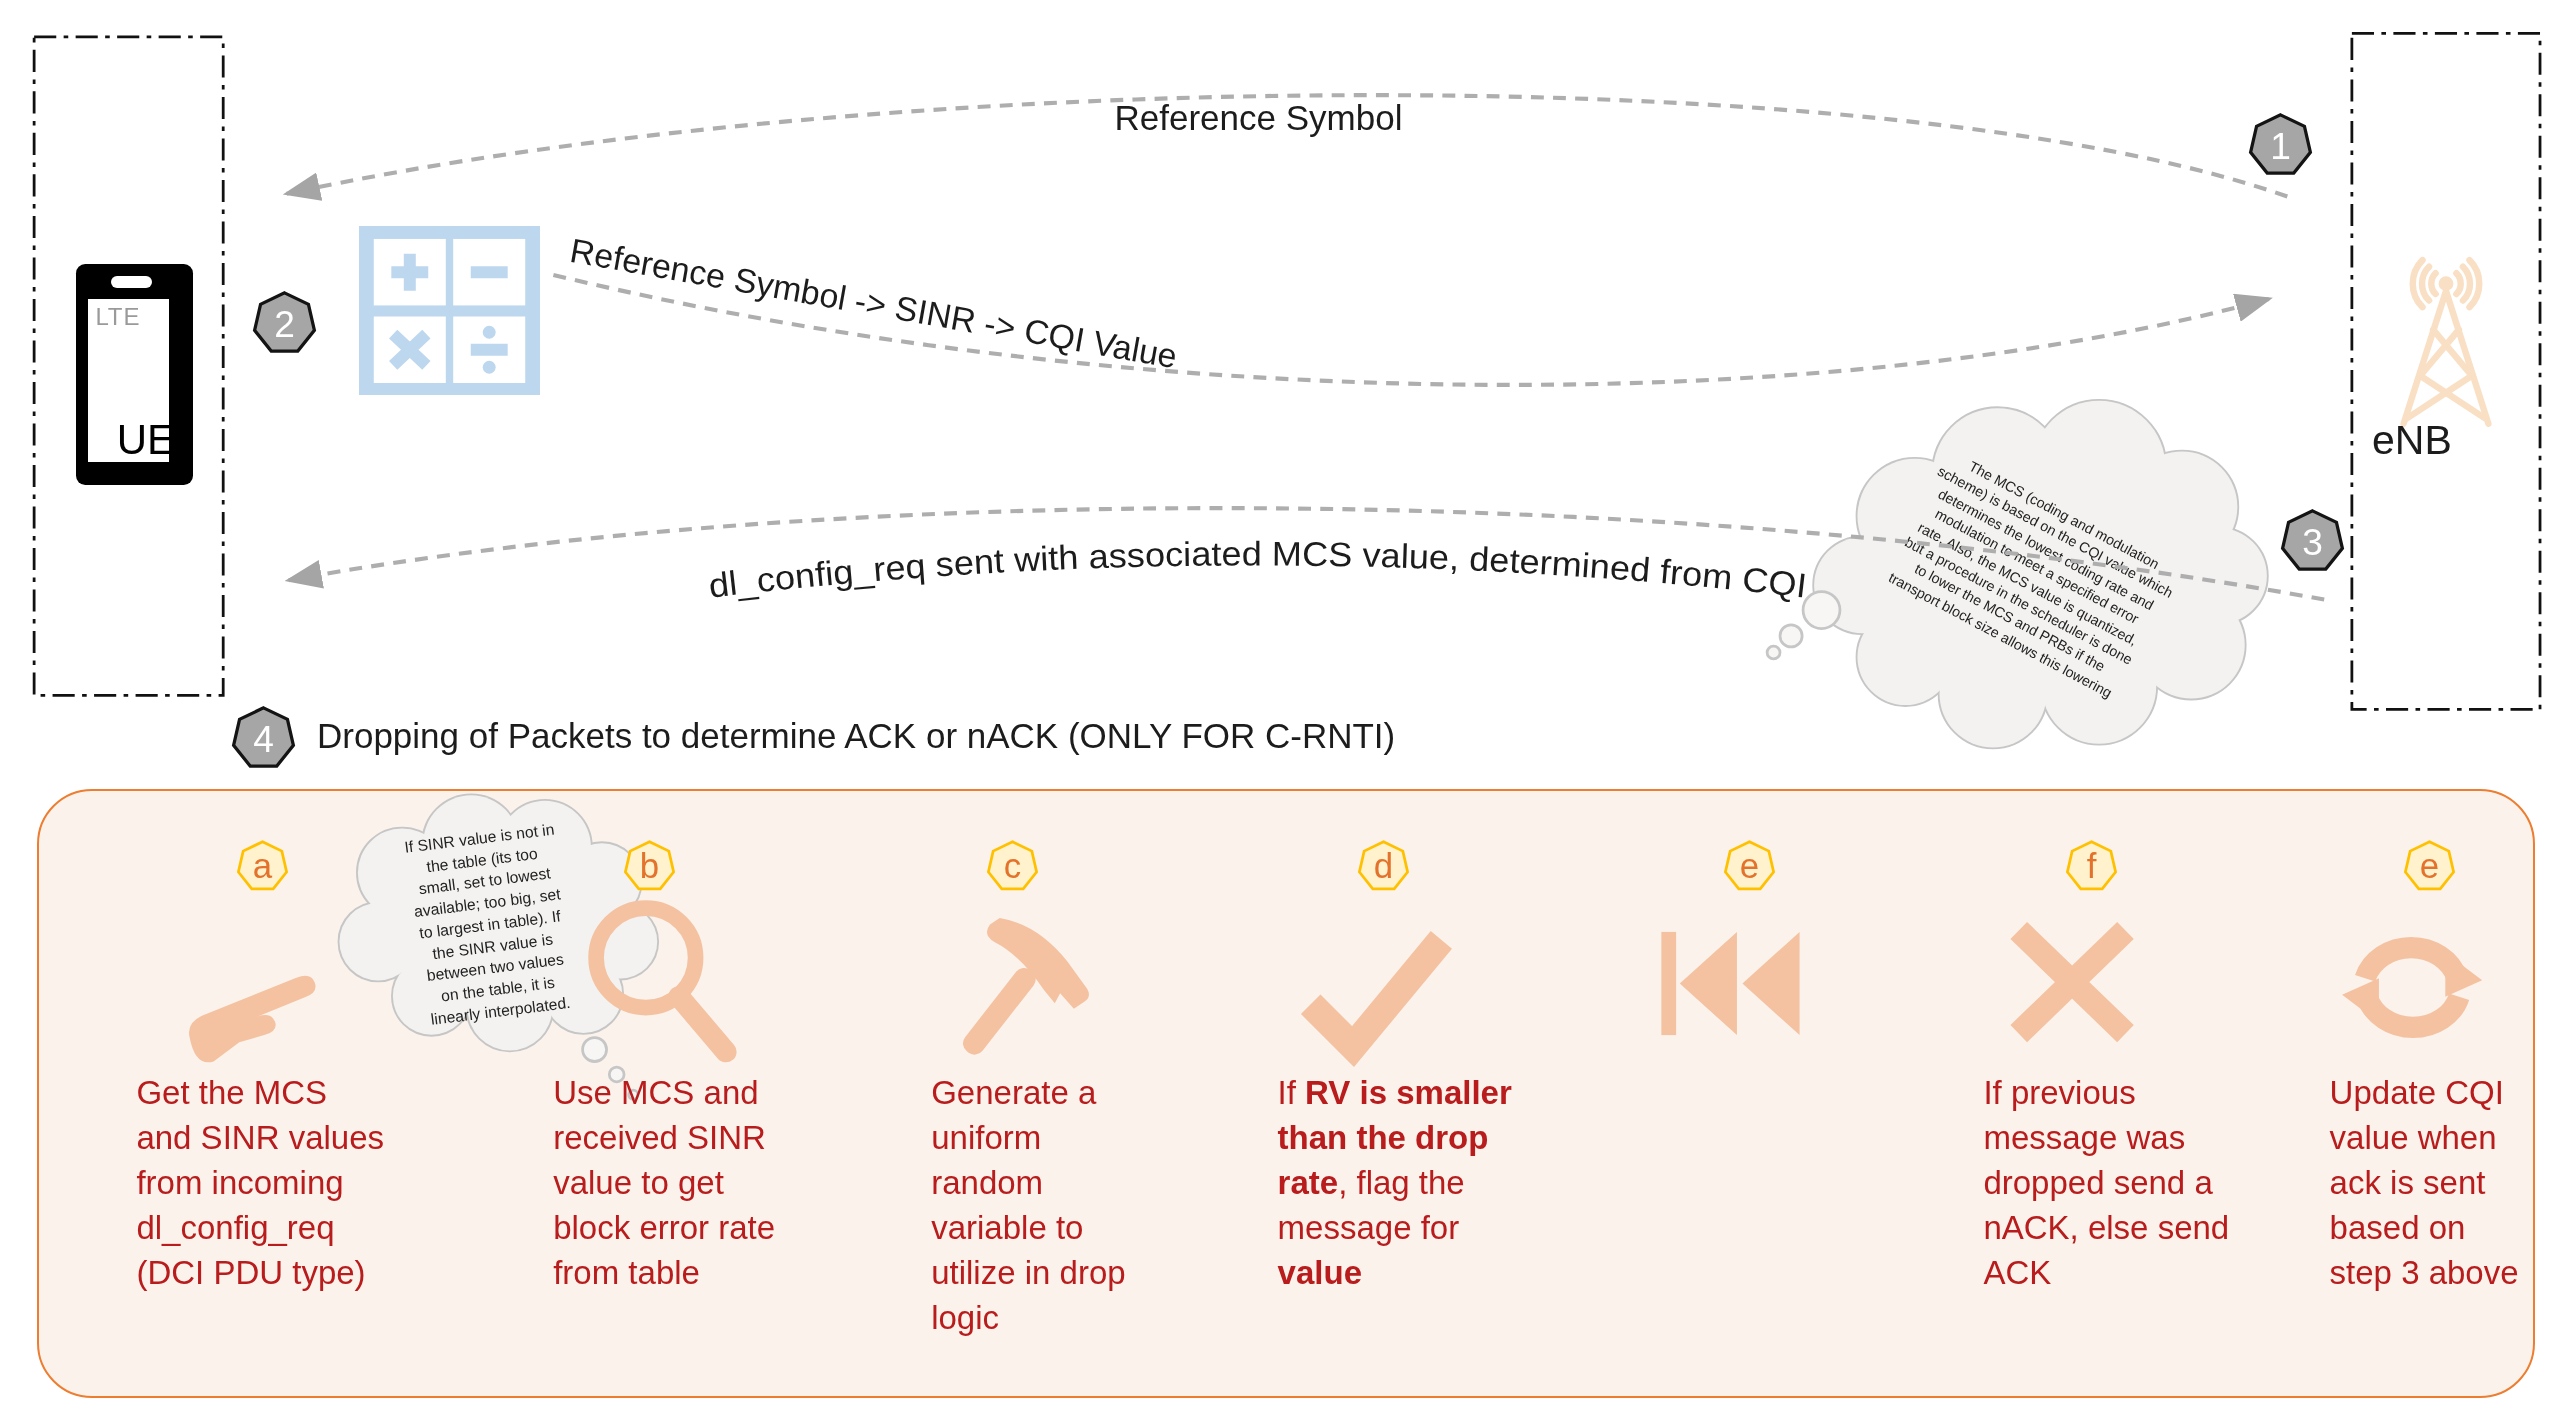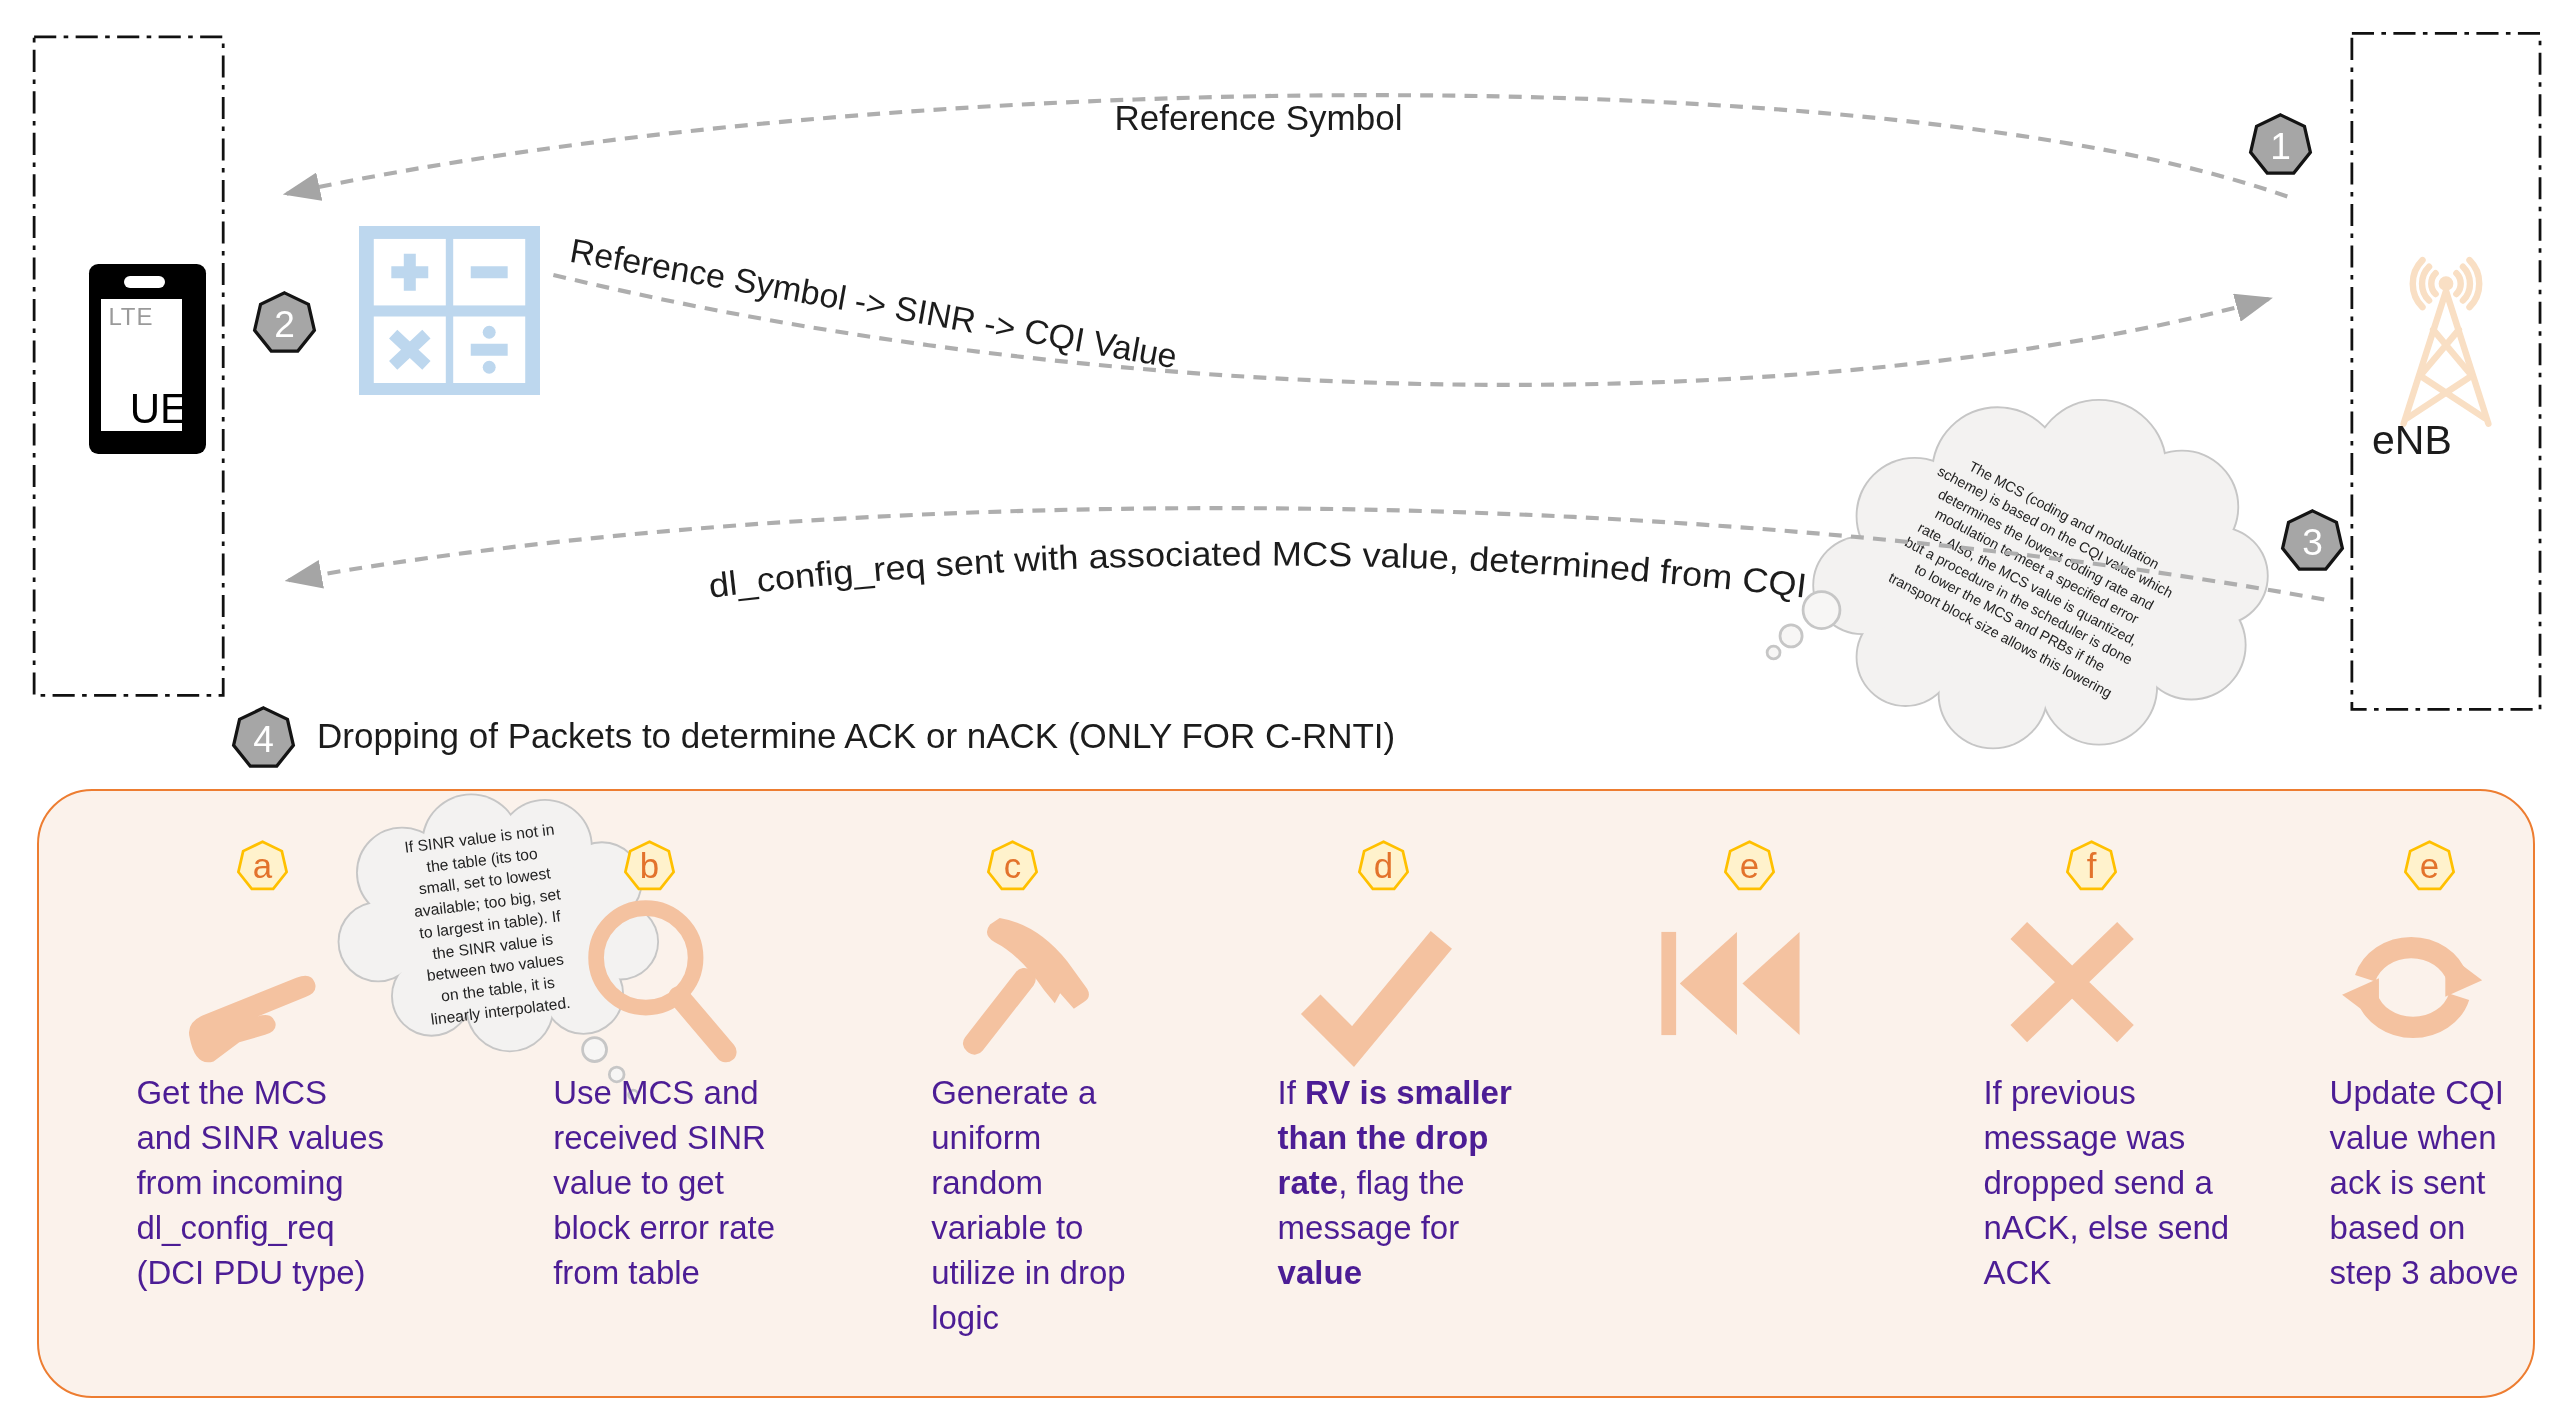--- a/index.html
+++ b/index.html
@@ -8,21 +8,21 @@
   .abs{position:absolute;}
   svg{display:block;overflow:visible;}
   
   #bg-svg{position:absolute;left:0;top:0;z-index:5;pointer-events:none;}
   .arrow{fill:none;stroke:#AEAEAE;stroke-width:4.5;stroke-dasharray:14 10;}
   .zone{fill:none;stroke:#111;stroke-width:3;stroke-dasharray:24 8 5 8;}
   .arrow-label{font-size:35px;color:#1c1c1c;white-space:nowrap;z-index:6;}
   #arrow2-label{transform:rotate(10deg);transform-origin:left top;font-size:34px;}
   .svglabel{font-size:37px;fill:#1c1c1c;}
   
-  #phone{left:89px;top:264px;width:117px;height:190px;background:#000;border-radius:9.2px;z-index:4;}
+  #phone{left:76px;top:264px;width:117px;height:221px;background:#000;border-radius:9.2px;z-index:4;}
   #phone .pill{position:absolute;left:35px;top:12px;width:41px;height:12px;background:#fff;border-radius:6.5px;}
   #phone .screen{position:absolute;left:12px;right:24px;top:35px;bottom:23px;background:#fff;}
   #phone .lte{position:absolute;left:7.4px;top:3.7px;font-size:24px;color:#9A9A9A;letter-spacing:0.9px;}
   #phone .ue{position:absolute;left:3.7px;bottom:-1.8px;font-size:42px;color:#000;margin-left:25px;}
   #enb-label{left:2372px;top:417px;width:148px;font-size:41px;z-index:4;}
   
   .hep7{z-index:7;}
   .hep7 polygon{fill:#A6A6A6;stroke:#141414;stroke-width:3.5;}
   .hep7 text{fill:#fff;font-size:40px;text-anchor:middle;font-family:"Liberation Sans",sans-serif;}
   #step4-label{left:317px;top:716px;font-size:35px;white-space:nowrap;z-index:6;}
@@ -38,21 +38,21 @@
   
   #panel{left:37px;top:789px;width:2498px;height:609px;border:2.8px solid #ED7D31;
          border-radius:55px;background:#FBF2EB;z-index:1;box-sizing:border-box;}
   .step{position:absolute;width:323px;top:812px;height:581px;z-index:4;}
   .badge{position:absolute;top:27px;}
   .badge polygon{fill:#FFF2CC;stroke:#FFC000;stroke-width:3;}
   .badge text{fill:#E3732C;font-size:38px;text-anchor:middle;font-family:"Liberation Sans",sans-serif;}
   .picon{position:absolute;z-index:2;}
   .peach{fill:#F4C2A0;}
   .peach-stroke{fill:none;stroke:#F4C2A0;}
-  .stext{position:absolute;top:258px;font-size:33px;line-height:45px;white-space:pre-line;color:#4c1d95;}
+  .stext{position:absolute;top:258px;font-size:33px;line-height:45px;white-space:pre-line;color:#b91c1c;}
   .b{font-weight:bold;}
   .ul{text-decoration:underline solid #222 2.3px;text-underline-offset:4.6px;}
   .sq{text-decoration:underline wavy #cc2222 1.8px;text-underline-offset:7.4px;}
 </style>
 </head>
 <body>
 
 <div id="stage">
 
   <svg id="bg-svg" width="2576" height="1426" viewBox="0 0 2793 1546">

